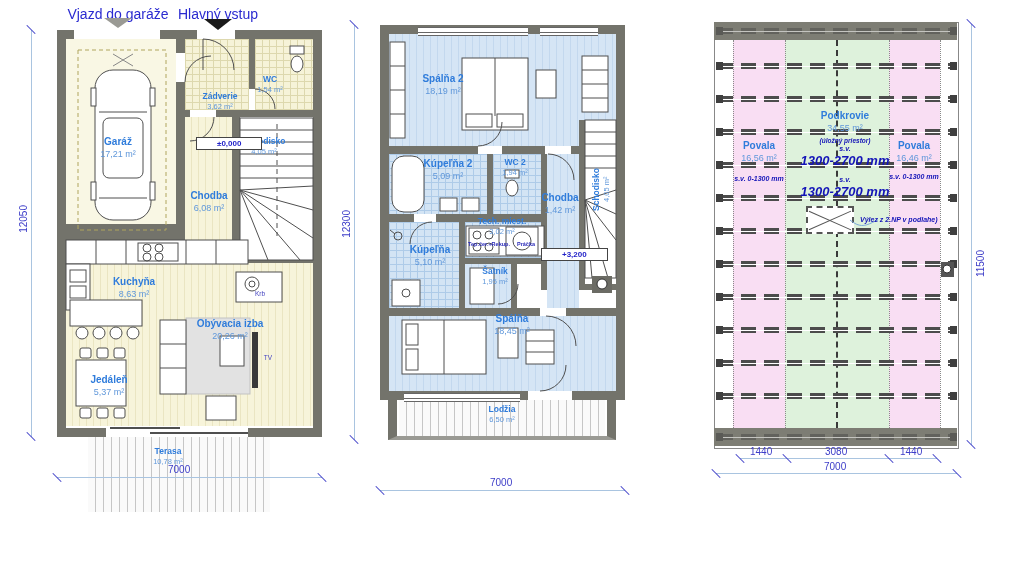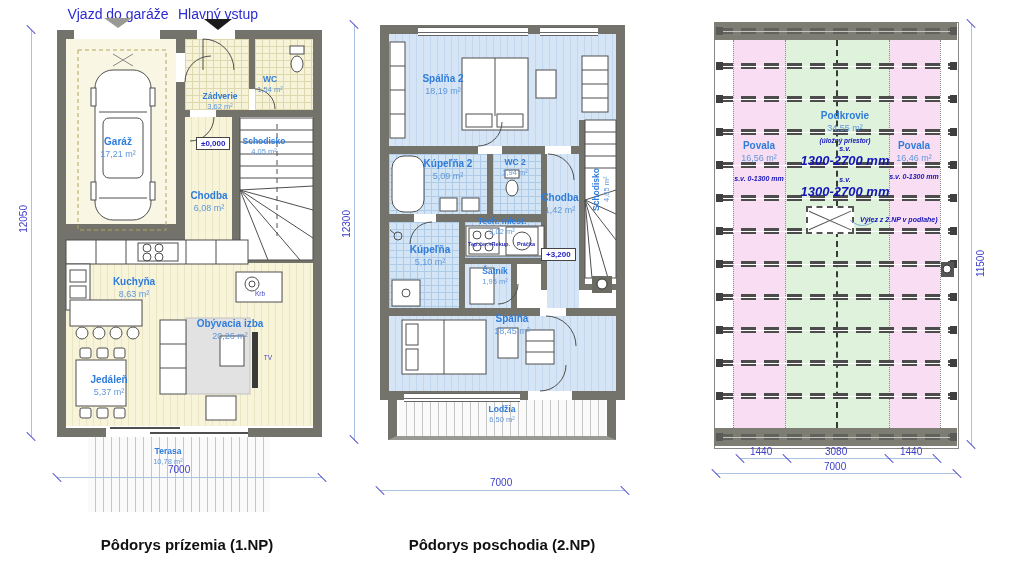--- a/index.html
+++ b/index.html
@@ -26,21 +26,21 @@
   
   .rlabel{position:absolute;transform:translateX(-50%);text-align:center;color:#2f7cdb;font-weight:bold;
           font-size:10px;line-height:1.25;white-space:nowrap;z-index:5}
   .rlabel .area{display:block;font-weight:normal;font-size:9px;color:#5f97da}
   .rlabel.sm{font-size:8.5px}.rlabel.sm .area{font-size:7.5px}
   .vlab{writing-mode:vertical-rl;transform:rotate(180deg);text-align:center}
   .vlab .area{display:block}
   .tinylbl{position:absolute;transform:translateX(-50%);font-size:5.5px;color:#2a2ab8;font-weight:bold;white-space:nowrap;z-index:5}
   .marklbl{position:absolute;transform:translateX(-50%);font-size:6.5px;color:#4444c0;white-space:nowrap;z-index:5}
   .badge{position:absolute;font-size:8px;color:#2222c8;background:#fff;border:1px solid #444;
-         padding:0 4px;font-weight:bold;z-index:6;line-height:11px}
+         padding:0 20px;font-weight:bold;z-index:6;line-height:11px}
   .caption{position:absolute;transform:translateX(-50%);font-size:15px;font-weight:bold;color:#111;
            white-space:nowrap;z-index:5}
   .toplabel{position:absolute;transform:translateX(-50%);color:#2a2ad0;font-size:14px;font-weight:normal;white-space:nowrap;z-index:5}
   .tri{position:absolute;width:0;height:0;border-left:14px solid transparent;border-right:14px solid transparent;z-index:5}
   .tri.gray{border-top:10px solid #9a9a94}
   .tri.black{border-top:11px solid #1a1a1a}
   
   .dimtxt{position:absolute;color:#3d3dc8;font-size:10px;white-space:nowrap;z-index:5}
   .vdim{writing-mode:vertical-rl;transform:rotate(180deg)}
   .dimline-h{position:absolute;height:1px;background:#a9c4e0;z-index:4}
@@ -142,21 +142,20 @@
   <div class="marklbl" style="left:268px;top:354px">TV</div>
 
   <div class="dimline-v" style="left:31px;top:30px;height:407px"></div>
   <div class="tick" style="left:25px;top:29px"></div>
   <div class="tick" style="left:25px;top:436px"></div>
   <div class="dimtxt vdim" style="left:18px;top:205px">12050</div>
   <div class="dimline-h" style="left:57px;top:477px;width:265px"></div>
   <div class="tick" style="left:51px;top:477px"></div>
   <div class="tick" style="left:316px;top:477px"></div>
   <div class="dimtxt" style="left:168px;top:464px">7000</div>
-  <div class="caption" style="left:187px;top:536px">Pôdorys prízemia (1.NP)</div>
 
   <div class="floor-b" style="left:389px;top:34px;width:227px;height:112px"></div>
   <div class="tile-b" style="left:389px;top:154px;width:98px;height:60px"></div>
   <div class="tile-b" style="left:493px;top:154px;width:48px;height:60px"></div>
   <div class="floor-b" style="left:547px;top:154px;width:32px;height:154px"></div>
   <div class="tile-b" style="left:465px;top:222px;width:82px;height:36px"></div>
   <div class="floor-b" style="left:465px;top:264px;width:46px;height:44px"></div>
   <div class="tile-b" style="left:389px;top:222px;width:70px;height:86px"></div>
   <div class="floor-b" style="left:389px;top:316px;width:227px;height:75px"></div>
 
@@ -228,21 +227,20 @@
   <div class="badge" style="left:541px;top:248px">+3,200</div>
 
   <div class="dimline-v" style="left:354px;top:25px;height:415px"></div>
   <div class="tick" style="left:348px;top:24px"></div>
   <div class="tick" style="left:348px;top:439px"></div>
   <div class="dimtxt vdim" style="left:341px;top:210px">12300</div>
   <div class="dimline-h" style="left:380px;top:490px;width:245px"></div>
   <div class="tick" style="left:374px;top:490px"></div>
   <div class="tick" style="left:619px;top:490px"></div>
   <div class="dimtxt" style="left:490px;top:477px">7000</div>
-  <div class="caption" style="left:502px;top:536px">Pôdorys poschodia (2.NP)</div>
 
 
   <div class="framebox" style="left:714px;top:22px;width:243px;height:425px"></div>
   <div class="pink" style="left:733px;top:40px;width:52px;height:388px"></div>
   <div class="green" style="left:785px;top:40px;width:104px;height:388px"></div>
   <div class="pink" style="left:889px;top:40px;width:51px;height:388px"></div>
   <div class="vdot" style="left:733px;top:40px;height:388px"></div>
   <div class="vdot" style="left:785px;top:40px;height:388px"></div>
   <div class="vdot" style="left:889px;top:40px;height:388px"></div>
   <div class="vdot" style="left:940px;top:40px;height:388px"></div>

